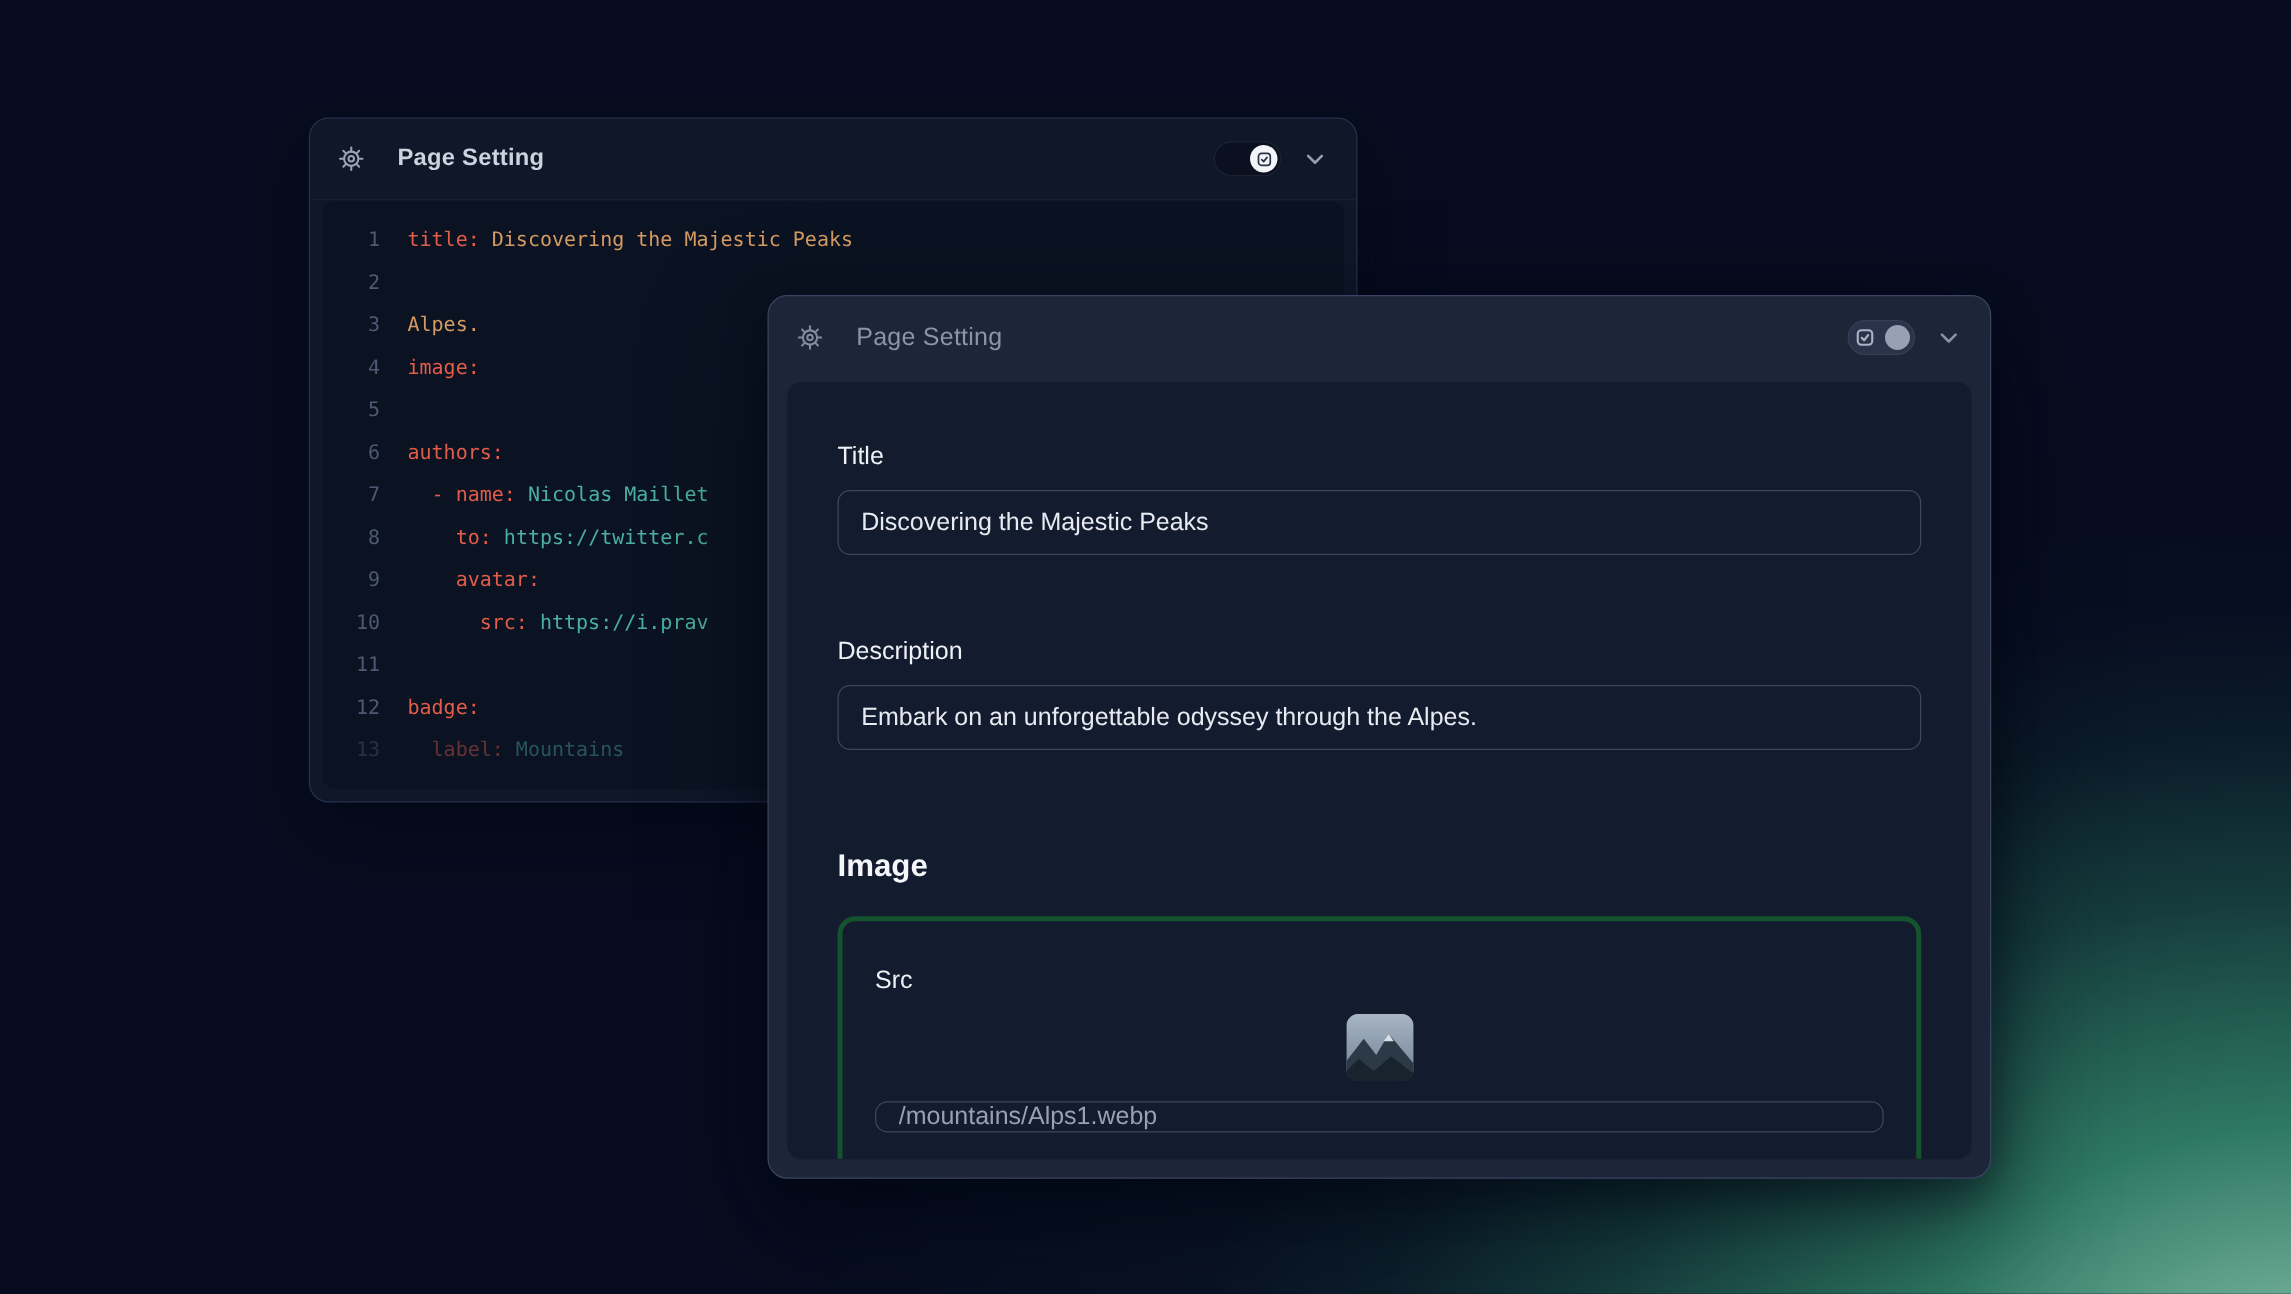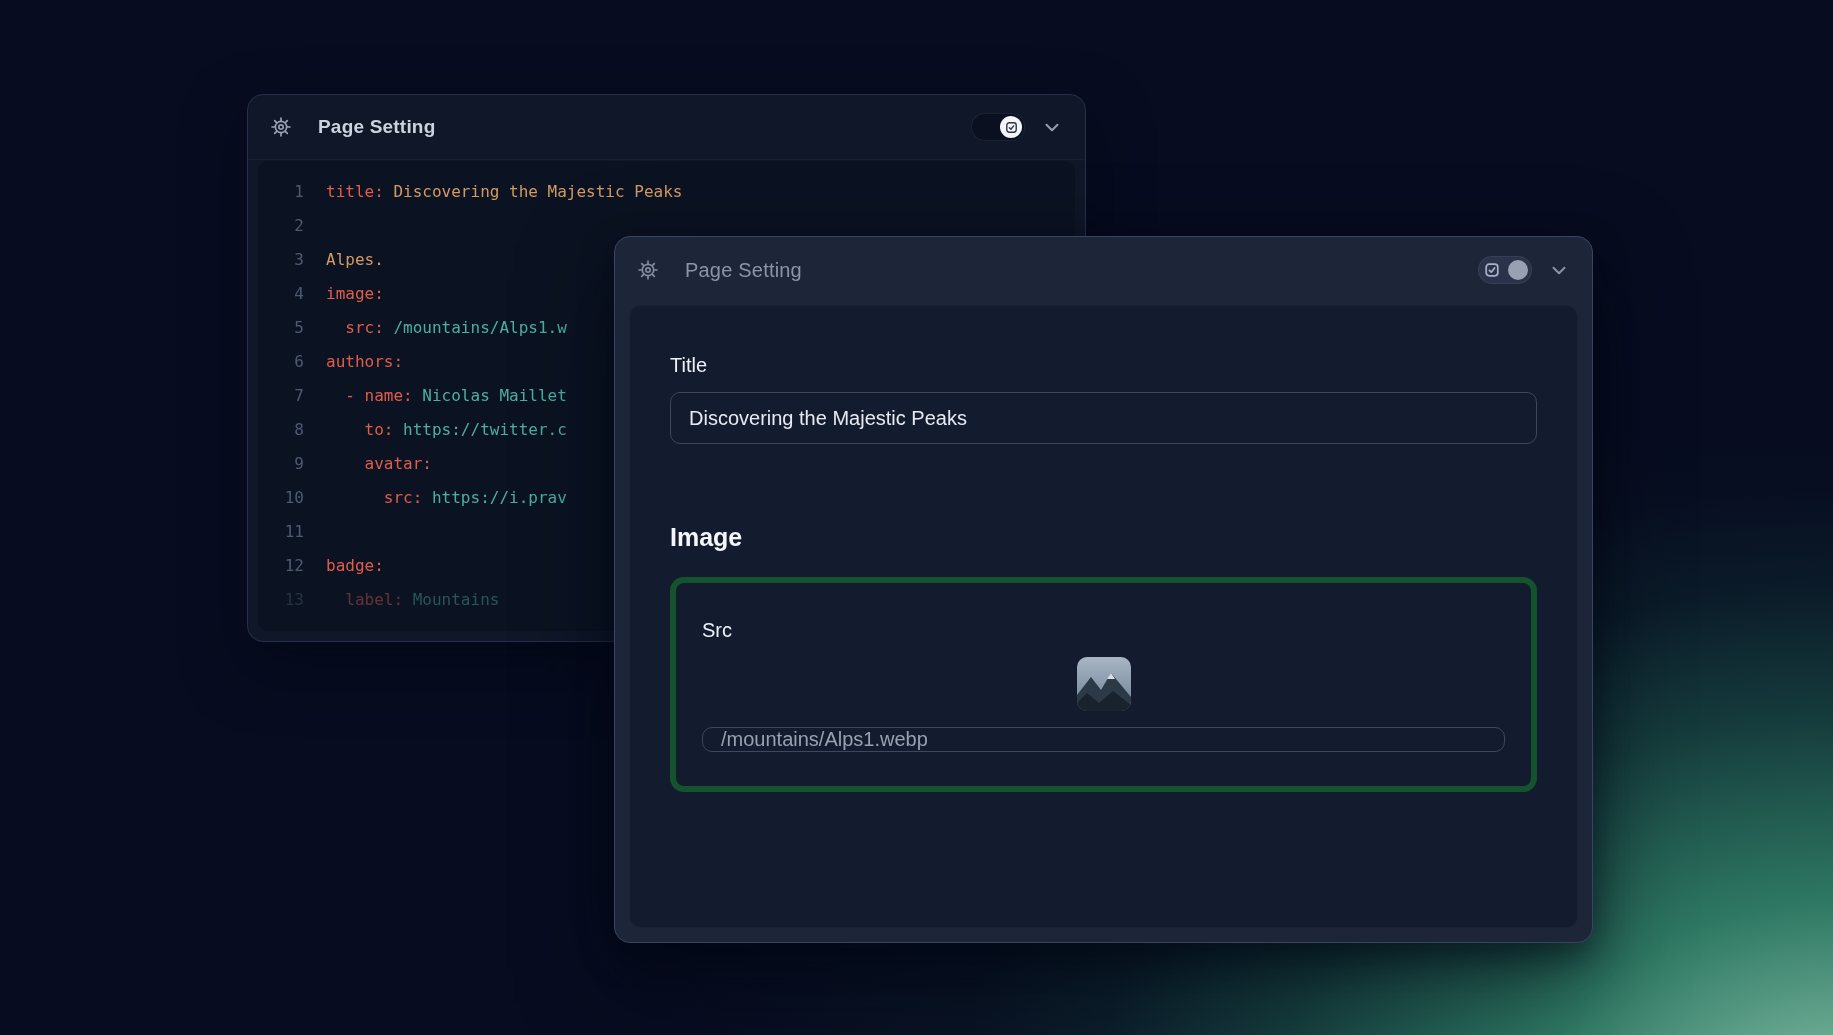--- a/index.html
+++ b/index.html
@@ -63,21 +63,21 @@
   }
   .field-label{display:block;font-size:20px;color:#eef1f6;line-height:26px;margin:0 0 14px 0;}
   .text-input{
     display:block;width:100%;height:52px;box-sizing:border-box;
     background:transparent;border:1px solid #3e475f;border-radius:10px;
     color:#e7eaf1;font-size:20px;padding:0 18px;outline:none;
     font-family:"Liberation Sans", sans-serif;
   }
   .field-desc{margin-top:64px;}
   .section-heading{margin:78px 0 0 0;font-size:25px;font-weight:700;color:#f4f6fa;line-height:31px;}
-  .image-box{margin-top:24px;border:6px solid #14532d;border-radius:14px;padding:34px 26px 34px 26px;}
+  .image-box{margin-top:24px;border:4px solid #14532d;border-radius:14px;padding:34px 26px 34px 26px;}
   .src-row{display:flex;align-items:center;gap:16px;flex-direction:column;}
   .thumb{flex:none;width:54px;height:54px;border-radius:10px;overflow:hidden;display:block;}
   .thumb svg{display:block;width:54px;height:54px;}
   .src-input{height:56px;flex:1;color:#98a0b2;}
 </style>
 </head>
 <body>
 
 <section class="panel back">
   <header class="panel-header">
@@ -123,21 +123,20 @@
       <div class="code-line">
         <span class="ln">3</span>
         <span class="lt"><span class="tok-value">Alpes.</span></span>
       </div>
       <div class="code-line">
         <span class="ln">4</span>
         <span class="lt"><span class="tok-key">image:</span></span>
       </div>
       <div class="code-line">
         <span class="ln">5</span>
-        <span class="lt"><span class="tok-key">  src:</span><span class="tok-str"> /mountains/Alps1.w</span></span>
       </div>
       <div class="code-line">
         <span class="ln">6</span>
         <span class="lt"><span class="tok-key">authors:</span></span>
       </div>
       <div class="code-line">
         <span class="ln">7</span>
         <span class="lt"><span class="tok-key">  - name:</span><span class="tok-str"> Nicolas Maillet</span></span>
       </div>
       <div class="code-line">
@@ -198,20 +197,22 @@
           <path d="M6 9.5l6 6 6-6"></path>
         </svg>
       </span>
     </div>
   </header>
 
   <div class="form-body">
     <label class="field-label">Title</label>
     <input class="text-input" type="text" value="Discovering the Majestic Peaks" style="">
 
+    <label class="field-label field-desc">Description</label>
+    <input class="text-input" type="text" value="Embark on an unforgettable odyssey through the Alpes." style="">
 
     <h2 class="section-heading">Image</h2>
 
     <div class="image-box">
       <label class="field-label">Src</label>
       <div class="src-row">
         <span class="thumb">
           <svg viewBox="0 0 54 54">
             <defs>
               <linearGradient id="sky" x1="0" y1="0" x2="0" y2="1">

